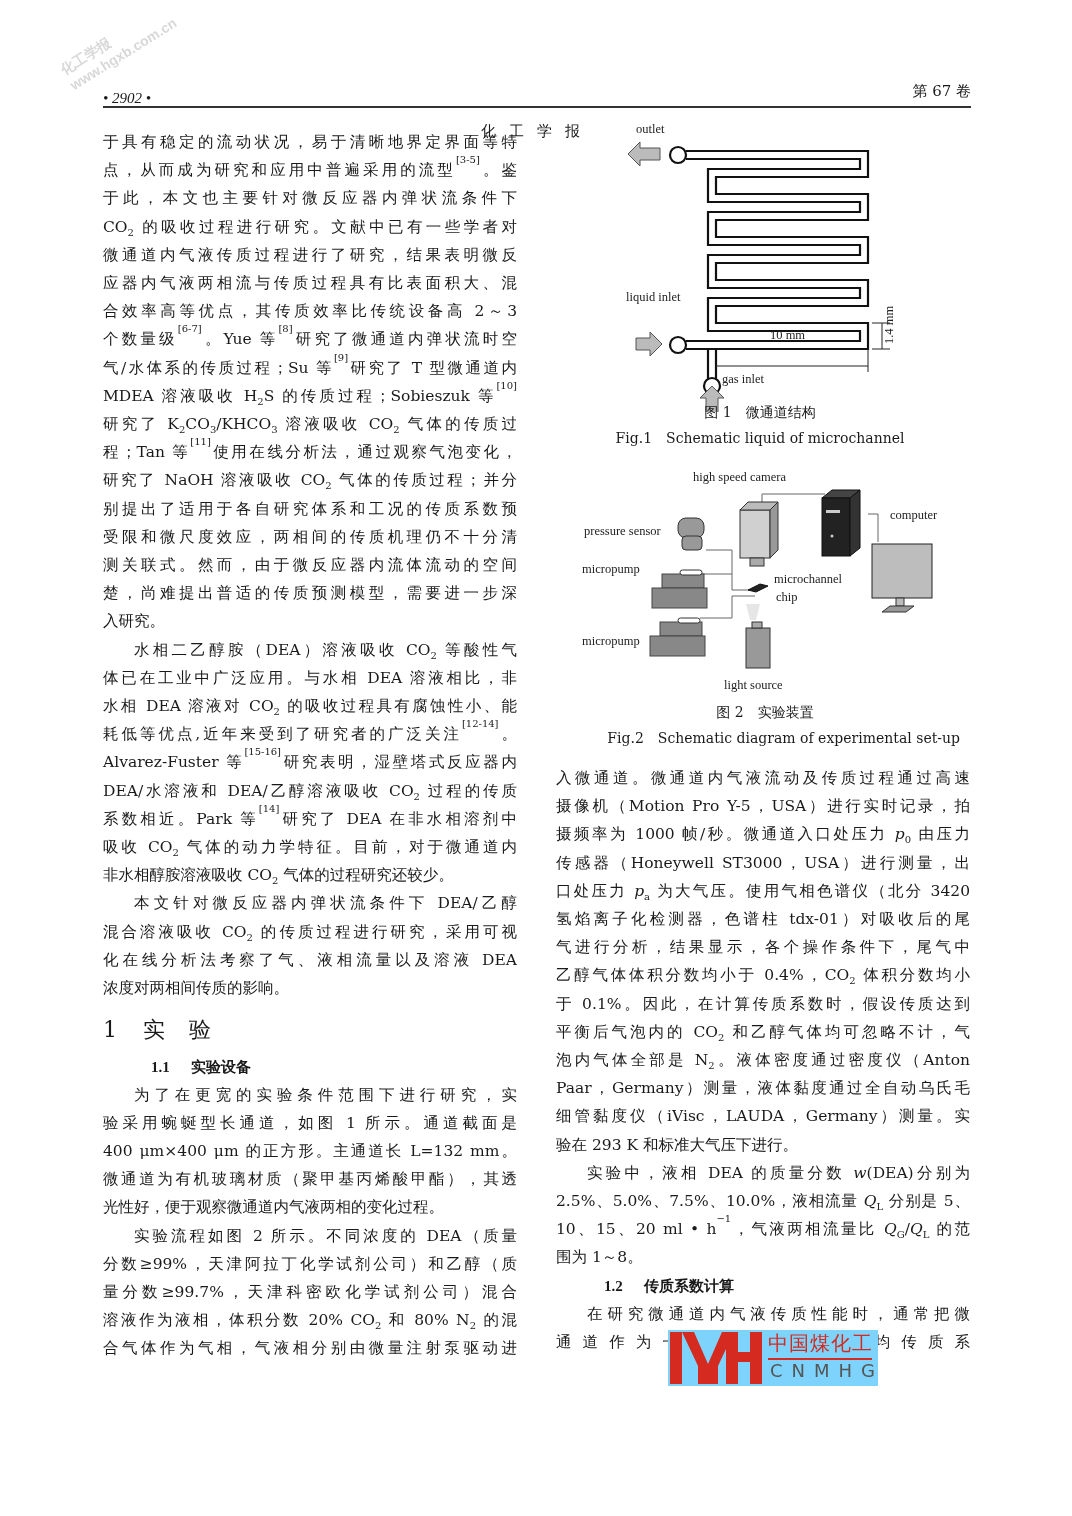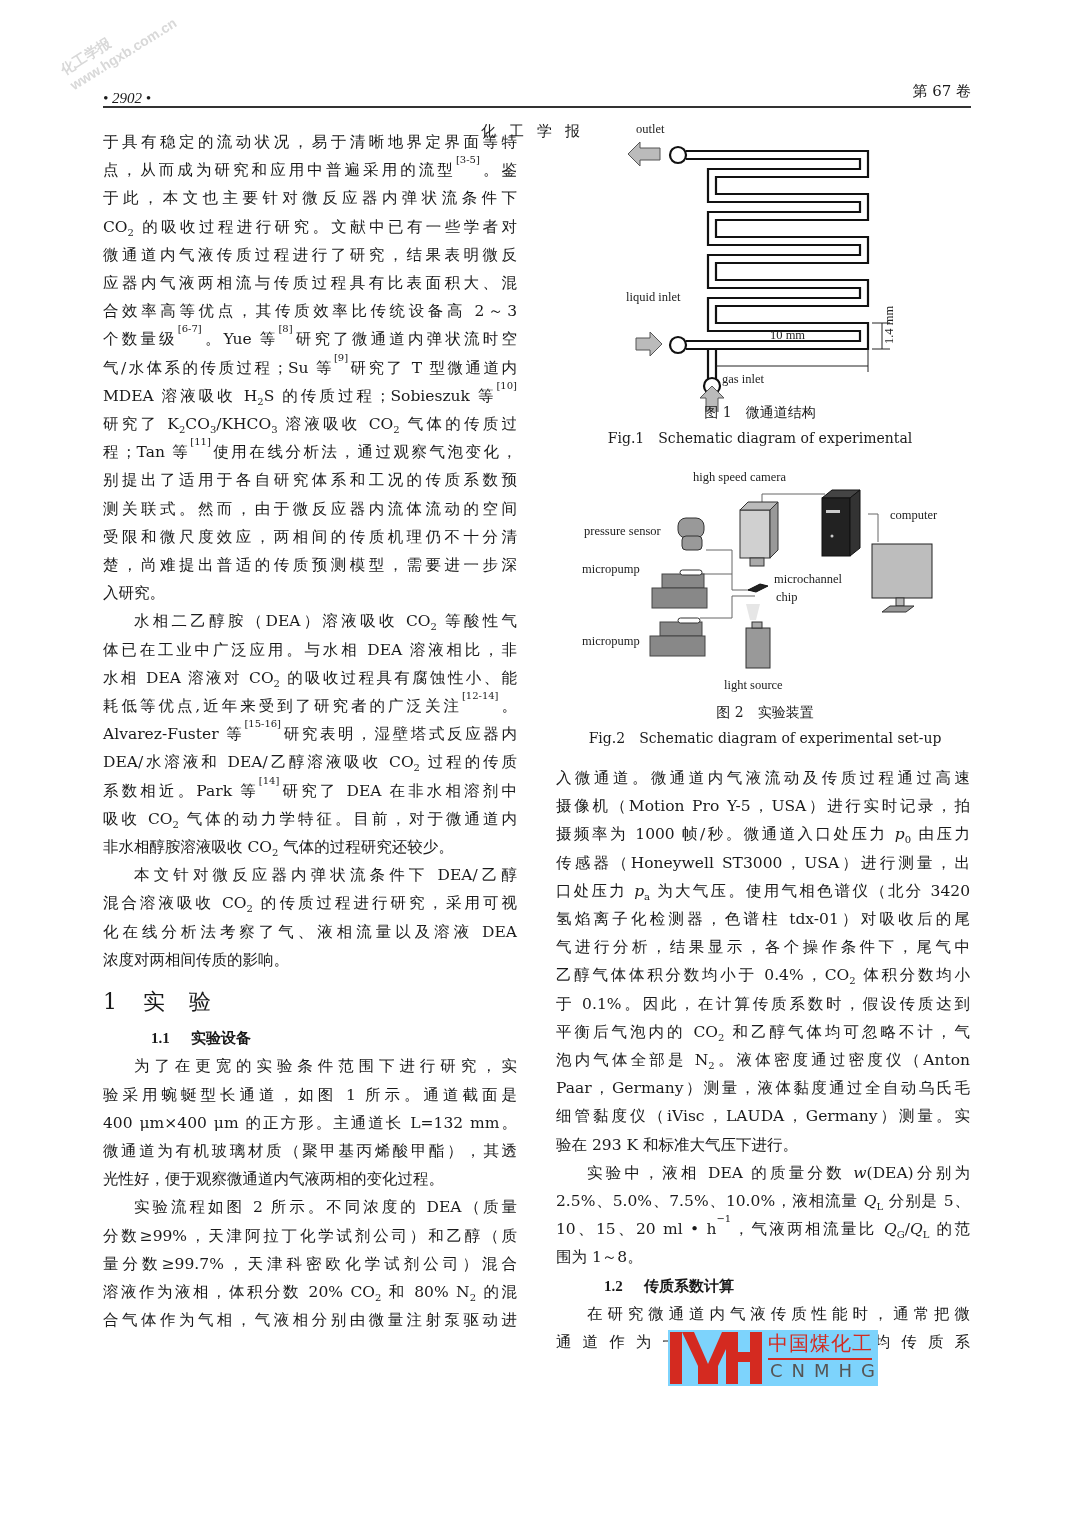--- a/index.html
+++ b/index.html
@@ -51,23 +51,24 @@
   <p><span>于此，本文也主要针对微反应器内弹状流条件下</span></p>
   <p>CO<sub>2</sub><span> 的吸收过程进行研究。文献中已有一些学者对</span></p>
   <p><span>微通道内气液传质过程进行了研究，结果表明微反</span></p>
   <p><span>应器内气液两相流与传质过程具有比表面积大、混</span></p>
   <p><span>合效率高等优点，其传质效率比传统设备高 2～3</span></p>
   <p><span>个数量级</span><sup>[6-7]</sup>。Yue 等<sup>[8]</sup>研究了微通道内弹状流时空</p>
   <p><span>气/水体系的传质过程；Su 等</span><sup>[9]</sup>研究了 T 型微通道内</p>
   <p><span>MDEA 溶液吸收 H</span><sub>2</sub>S 的传质过程；Sobieszuk 等<sup>[10]</sup></p>
   <p><span>研究了 K</span><sub>2</sub>CO<sub>3</sub>/KHCO<sub>3</sub> 溶液吸收 CO<sub>2</sub> 气体的传质过</p>
   <p><span>程；Tan 等</span><sup>[11]</sup>使用在线分析法，通过观察气泡变化，</p>
+  <p><span>研究了 NaOH 溶液吸收 CO</span><sub>2</sub> 气体的传质过程；并分</p>
   <p><span>别提出了适用于各自研究体系和工况的传质系数预</span></p>
+  <p><span>受限和微尺度效应，两相间的传质机理仍不十分清</span></p>
   <p><span>测关联式。然而，由于微反应器内流体流动的空间</span></p>
-  <p><span>受限和微尺度效应，两相间的传质机理仍不十分清</span></p>
   <p><span>楚，尚难提出普适的传质预测模型，需要进一步深</span></p>
   <p class="last"><span>入研究。</span></p>
 
   <p class="indent"><span>水相二乙醇胺（DEA）溶液吸收 CO</span><sub>2</sub> 等酸性气</p>
   <p><span>体已在工业中广泛应用。与水相 DEA 溶液相比，非</span></p>
   <p><span>水相 DEA 溶液对 CO</span><sub>2</sub> 的吸收过程具有腐蚀性小、能</p>
   <p><span>耗低等优点,近年来受到了研究者的广泛关注</span><sup>[12-14]</sup>。</p>
   <p><span>Alvarez-Fuster 等</span><sup>[15-16]</sup>研究表明，湿壁塔式反应器内</p>
   <p><span>DEA/水溶液和 DEA/乙醇溶液吸收 CO</span><sub>2</sub> 过程的传质</p>
   <p><span>系数相近。Park 等</span><sup>[14]</sup>研究了 DEA 在非水相溶剂中</p>
@@ -120,21 +121,21 @@
       <line x1="272" y1="227" x2="290" y2="227"></line>
       <line x1="282" y1="201" x2="282" y2="227"></line>
     </g>
   </svg>
   <span class="lbl" style="left:36px;top:0;">outlet</span>
   <span class="lbl" style="left:26px;top:168px;">liquid inlet</span>
   <span class="lbl" style="left:122px;top:250px;">gas inlet</span>
   <span class="lbl" style="left:170px;top:206px;">10 mm</span>
   <span class="lbl" style="left:282px;top:190px;transform:rotate(-90deg);transform-origin:left top;top:222px;">1.4 mm</span>
   <div class="cap" style="top:282px;">图 1　微通道结构</div>
-  <div class="cap" style="top:308px;">Fig.1　Schematic diagram of experimental</div>
+  <div class="cap" style="top:308px;">Fig.1　Schematic liquid of microchannel</div>
 </div>
 
 <div class="fig2">
   <svg width="390" height="240" viewBox="0 0 390 240">
     <g stroke="#666" stroke-width="1" fill="none">
       <polyline points="192,42 192,32 255,32"></polyline>
       <polyline points="298,52 308,52 308,80"></polyline>
       <polyline points="136,88 162,88 162,128 185,128"></polyline>
       <polyline points="130,112 162,112"></polyline>
       <polyline points="130,156 162,156 162,134 185,134"></polyline>
@@ -173,21 +174,21 @@
   </svg>
   <span class="lbl" style="left:123px;top:8px;">high speed camera</span>
   <span class="lbl" style="left:320px;top:46px;">computer</span>
   <span class="lbl" style="left:14px;top:62px;">pressure sensor</span>
   <span class="lbl" style="left:12px;top:100px;">micropump</span>
   <span class="lbl" style="left:12px;top:172px;">micropump</span>
   <span class="lbl" style="left:204px;top:110px;">microchannel</span>
   <span class="lbl" style="left:206px;top:128px;">chip</span>
   <span class="lbl" style="left:154px;top:216px;">light source</span>
   <div class="cap" style="top:242px;">图 2　实验装置</div>
-  <div class="cap" style="top:268px;">Fig.2　Schematic diagram of experimental set-up</div>
+  <div class="cap" style="top:268px;text-align:right;">Fig.2　Schematic diagram of experimental set-up</div>
 </div>
 
 <div class="col colR">
   <p><span>入微通道。微通道内气液流动及传质过程通过高速</span></p>
   <p><span>摄像机（Motion Pro Y-5，USA）进行实时记录，拍</span></p>
   <p><span>摄频率为 1000 帧/秒。微通道入口处压力 </span><i>p</i><sub>0</sub> 由压力</p>
   <p><span>传感器（Honeywell ST3000，USA）进行测量，出</span></p>
   <p><span>口处压力 </span><i>p</i><sub>a</sub> 为大气压。使用气相色谱仪（北分 3420</p>
   <p><span>氢焰离子化检测器，色谱柱 tdx-01）对吸收后的尾</span></p>
   <p><span>气进行分析，结果显示，各个操作条件下，尾气中</span></p>

